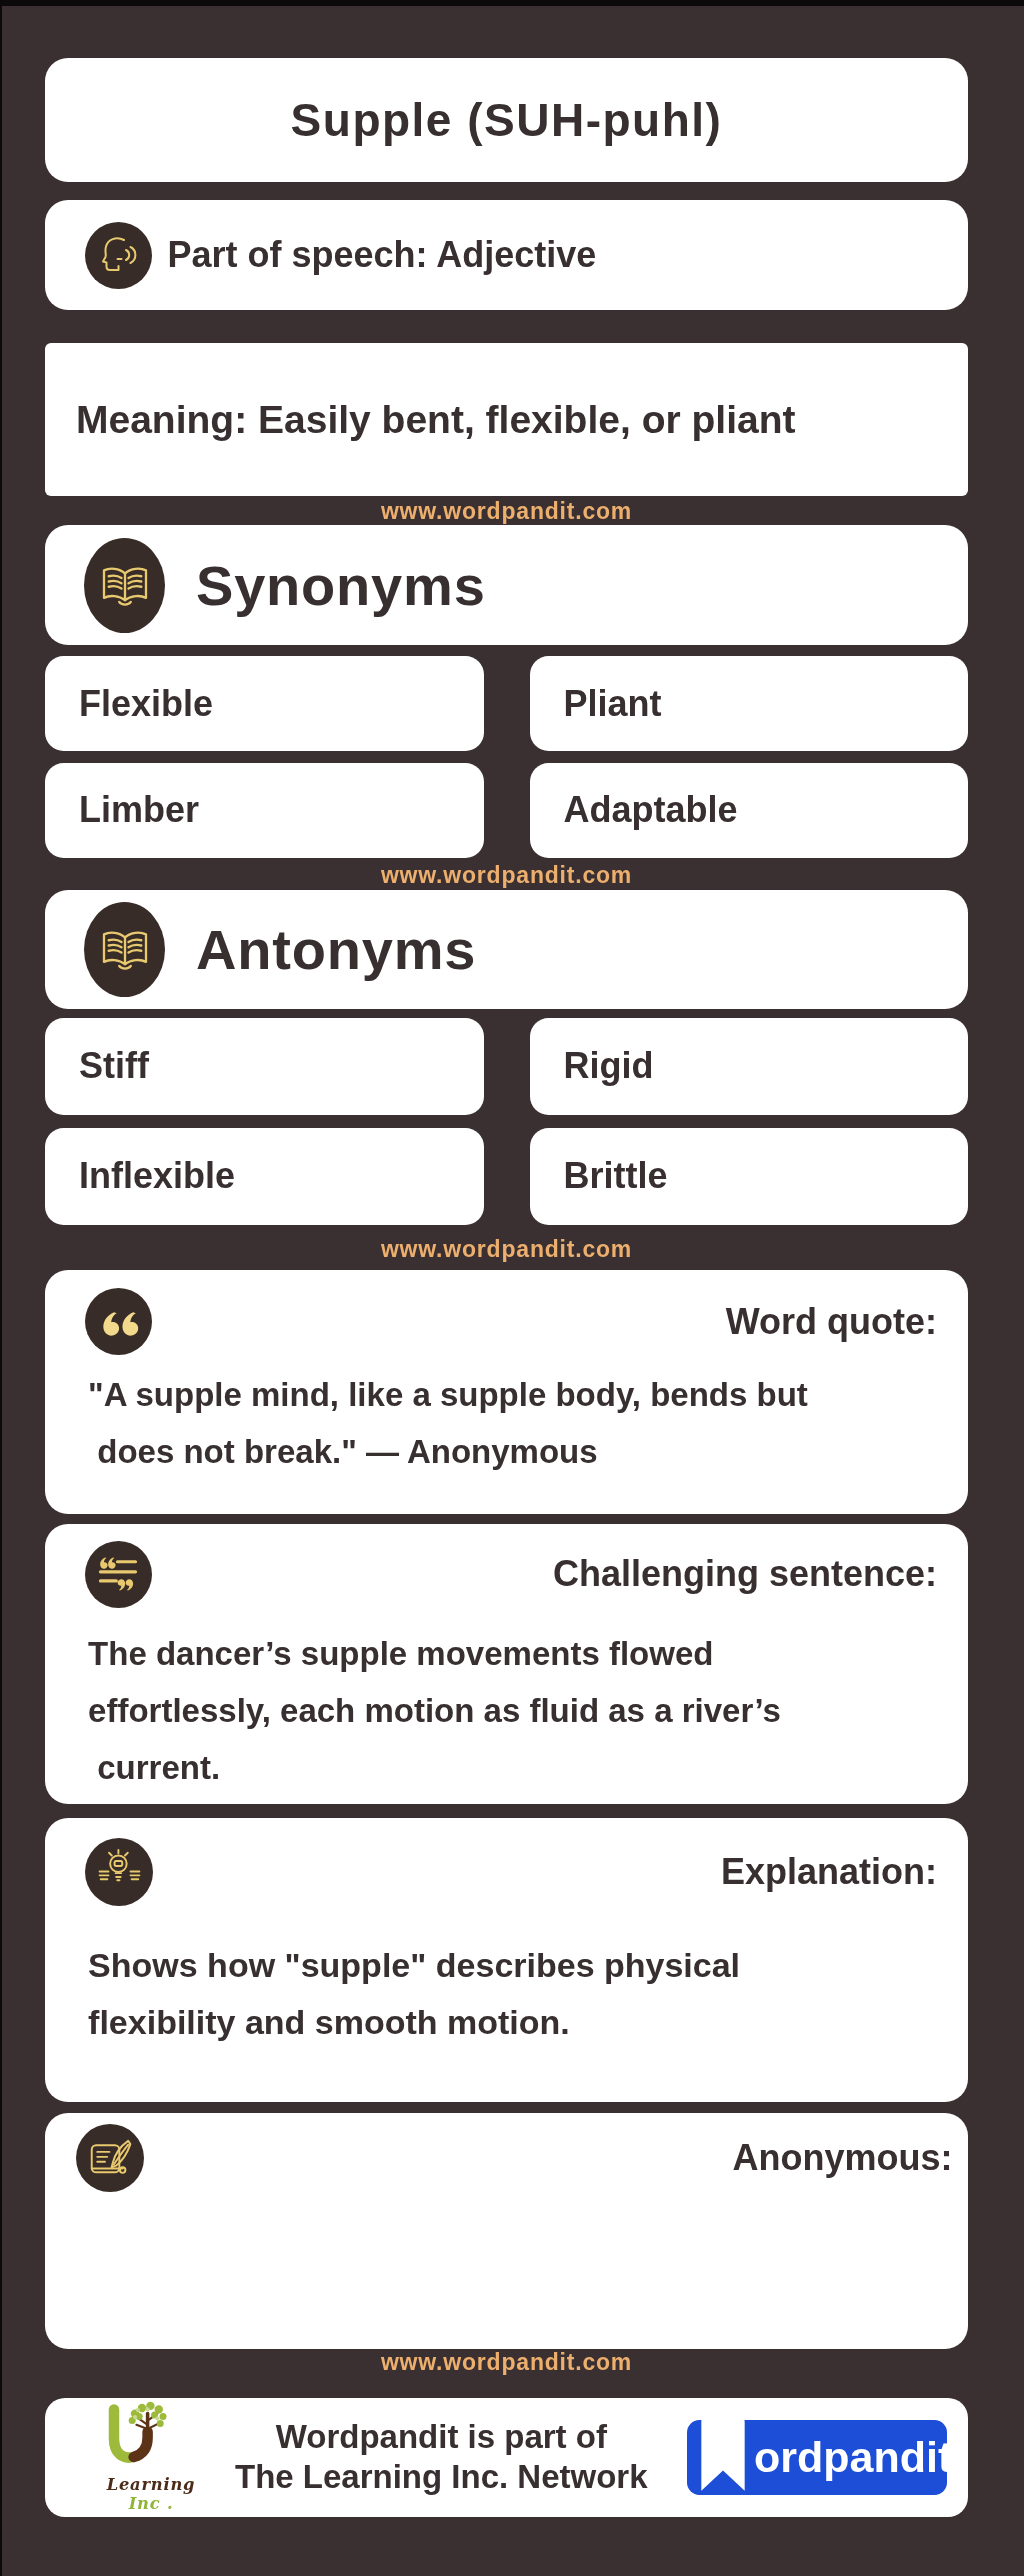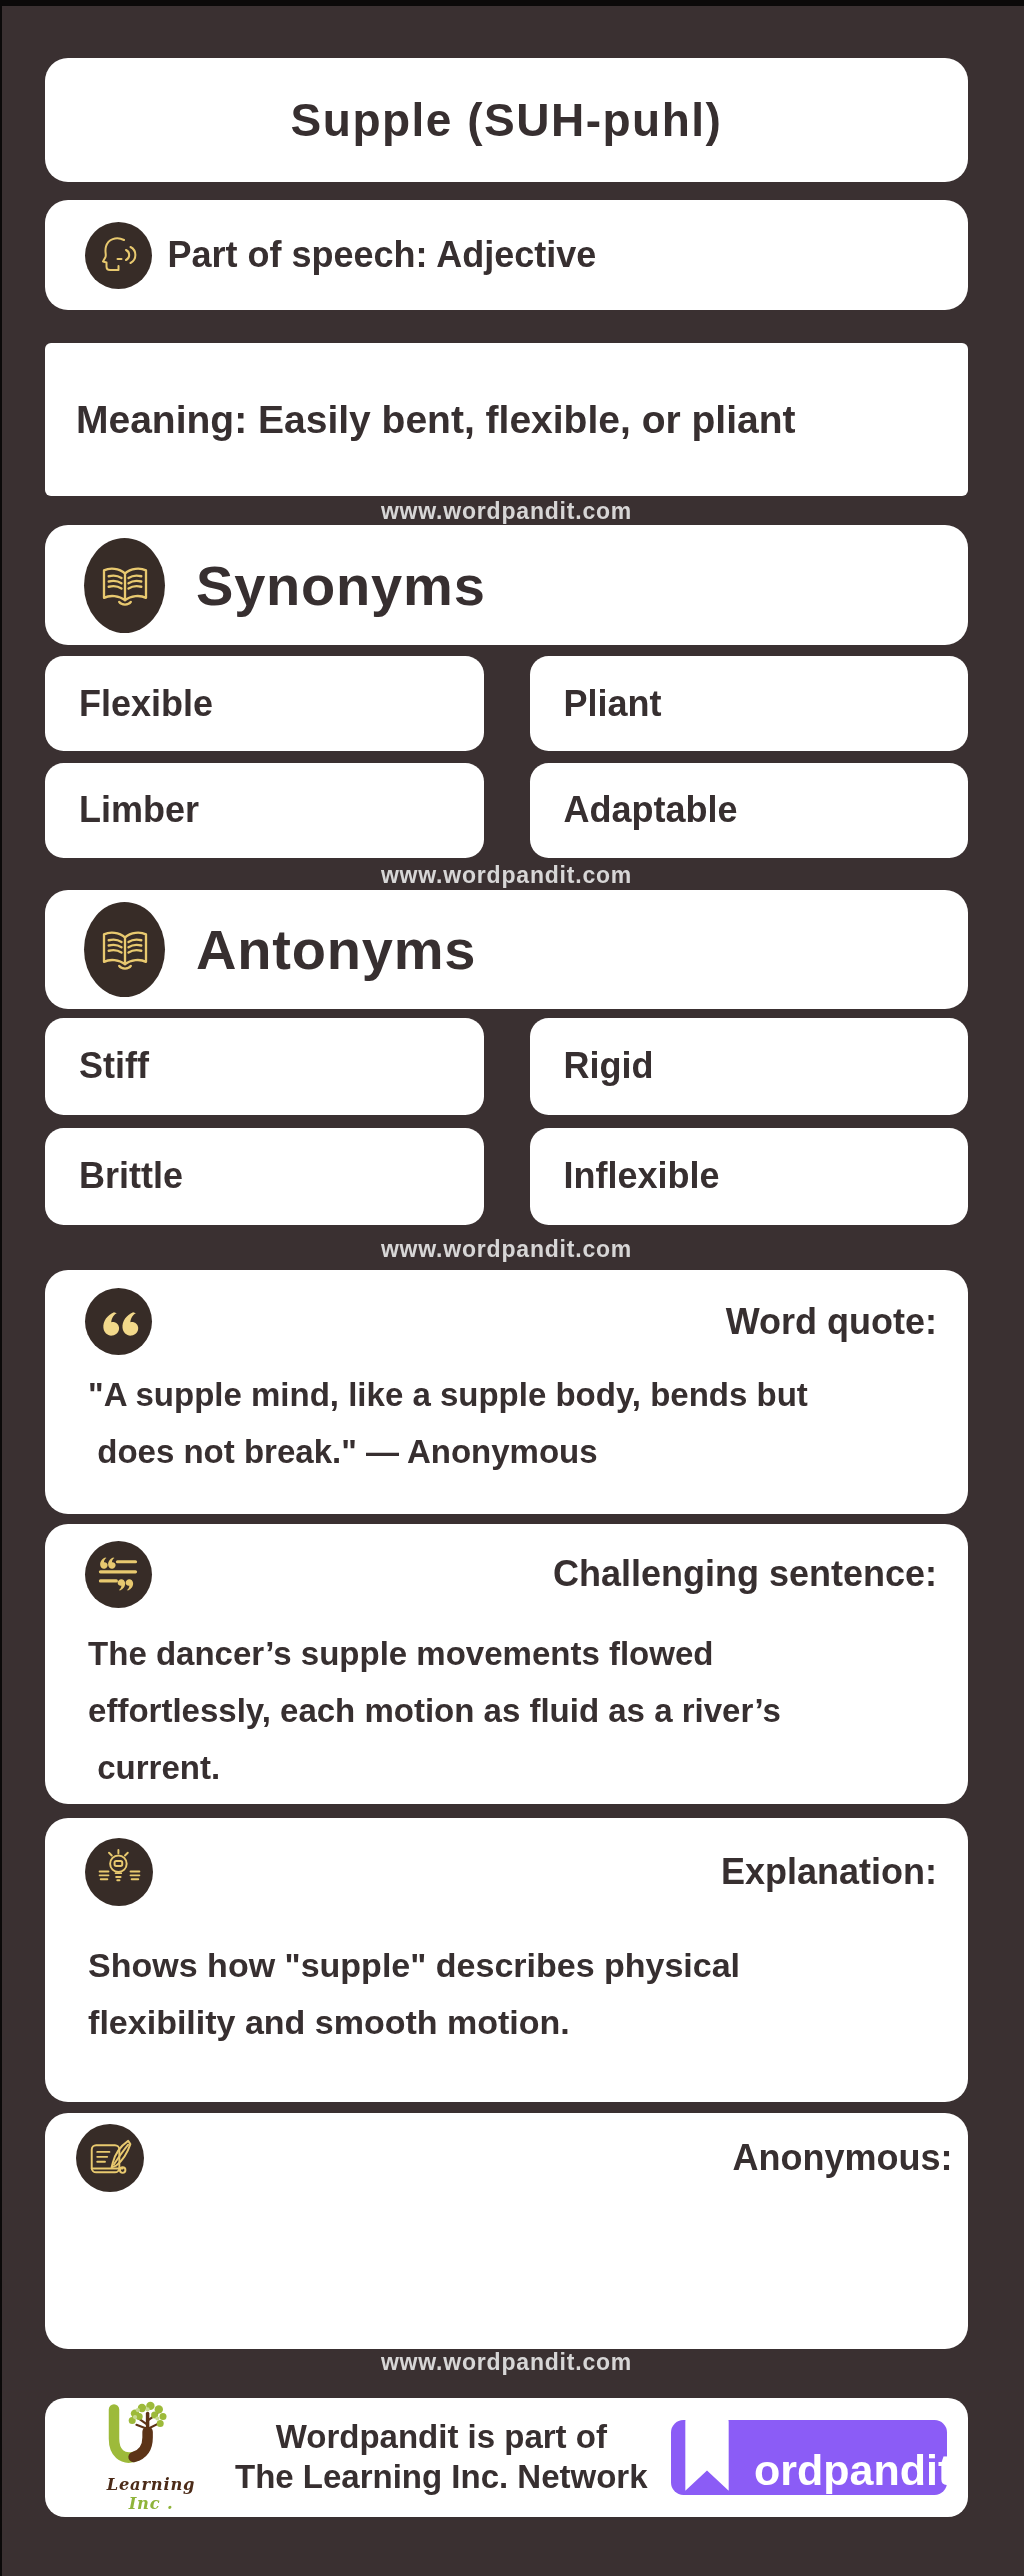--- a/index.html
+++ b/index.html
@@ -33,21 +33,21 @@
     display:flex;align-items:center;padding-left:40px;
     font-size:36px;font-weight:bold;
   }
   .meaning-card{
     height:153px;
     display:flex;align-items:center;padding-left:31px;padding-right:15.5px;
     font-size:39px;font-weight:bold;white-space:nowrap;border-radius:6px;
   }
   .watermark{
     height:26px;line-height:26px;text-align:center;
-    color:#e5e5e5;font-size:23px;font-weight:bold;letter-spacing:0.8px;opacity:.92;
+    color:#fdba74;font-size:23px;font-weight:bold;letter-spacing:0.8px;opacity:.92;
   }
   .wm1{margin:1.5px 0 1.5px;}
   .wm2{margin:4.6px 0 1.5px;}
   .wm3{margin:11px 0 7.7px;}
   .wm4{margin:0;}
   .header-card{
     height:120px;display:flex;align-items:center;
     padding-left:39px;margin-bottom:11px;
   }
   .header-card.ant{height:119px;margin-bottom:9.3px;}
@@ -96,22 +96,22 @@
     font-family:"DejaVu Serif", serif;font-style:italic;font-weight:bold;
     font-size:16.3px;color:#4C2B18;margin-top:-3.1px;letter-spacing:0.8px;
   }
   .learning-script .inc{color:#8FB43A;}
   .network-text{
     margin-left:26px;font-size:33px;font-weight:bold;color:#372F30;
     line-height:40px;white-space:pre-line;text-align:center;
   }
   .brand-box{
     margin-left:auto;margin-right:21px;
-    width:260px;height:75px;background:#8b5cf6;border-radius:12.4px;
-    position:relative;display:flex;align-items:flex-end;padding-left:16px;
+    width:260px;height:75px;background:#1d4ed8;border-radius:12.4px;
+    position:relative;display:flex;align-items:center;
   }
   .brand-w{position:absolute;left:12.4px;top:-7px;}
   .brand-text{
     color:#FFFFFF;font-size:43px;font-weight:bold;margin-left:67px;letter-spacing:0px;
   }
   svg{display:block;}
 </style>
 </head>
 <body>
 
@@ -197,24 +197,24 @@
   </div>
 
   <div class="chip-grid ant">
     <div class="card chip">
         <span>Stiff</span>
       </div>
     <div class="card chip">
         <span>Rigid</span>
       </div>
     <div class="card chip">
+        <span>Inflexible</span>
+      </div>
+    <div class="card chip">
         <span>Brittle</span>
-      </div>
-    <div class="card chip">
-        <span>Inflexible</span>
       </div>
   </div>
 
   <div class="watermark wm3">www.wordpandit.com</div>
 
   <div class="card quote-card">
     <div class="card-head">
       <span class="icon-circle">
         <svg width="51" height="51" viewBox="0 0 96 96" fill="#F2D98B">
           <use href="#qm" transform="translate(8,22) scale(1.05)"></use>

